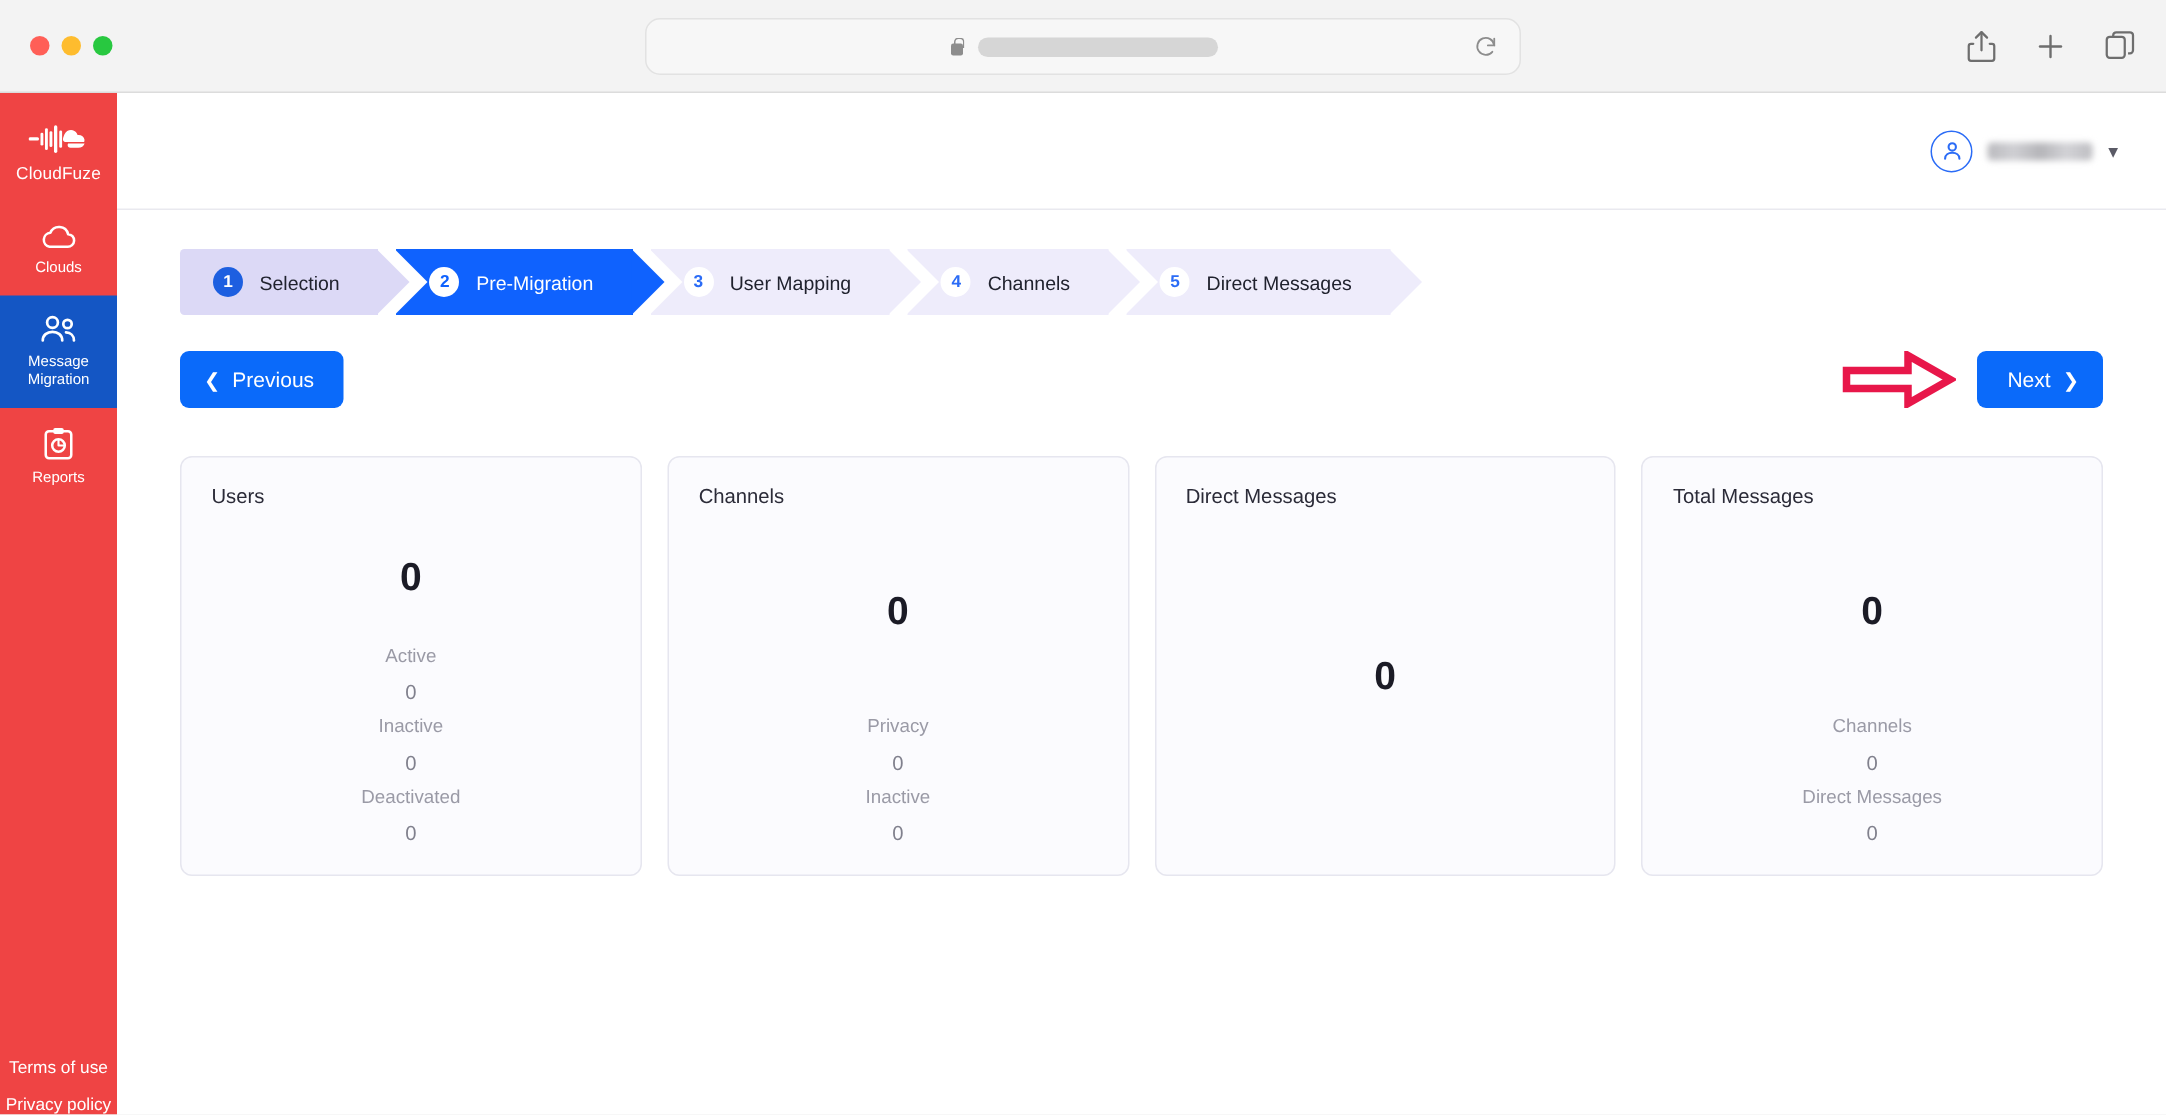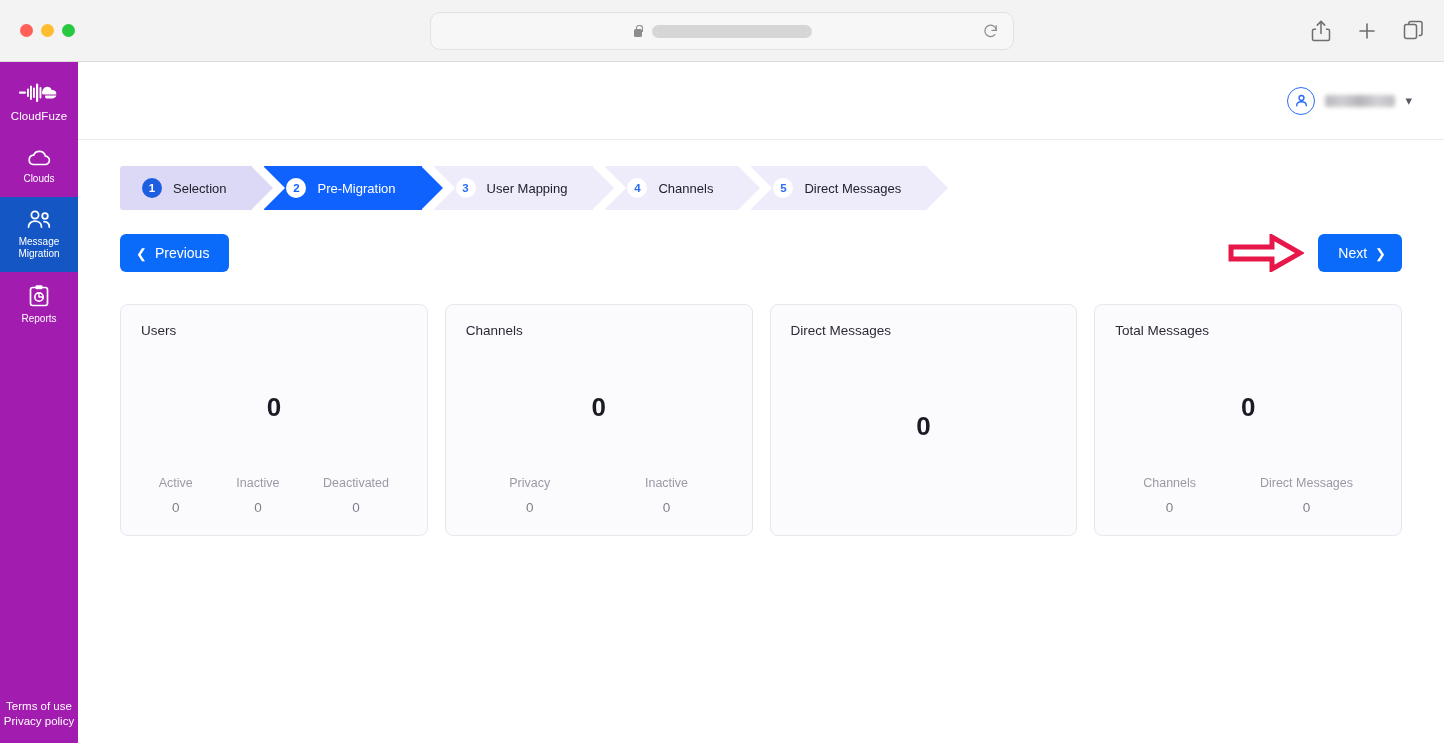--- a/index.html
+++ b/index.html
@@ -86,21 +86,21 @@
     flex: 1;
     display: flex;
     background: #ffffff;
     overflow: hidden;
   }
 
   
   .sidebar {
     width: 78px;
     min-width: 78px;
-    background: #a21caf;
+    background: #ef4444;
     display: flex;
     flex-direction: column;
     align-items: stretch;
     padding-top: 12px;
     color: #ffffff;
   }
   .brand {
     display: flex; flex-direction: column; align-items: center;
     gap: 6px; padding: 8px 0 14px;
   }
@@ -109,22 +109,22 @@
   .nav-item {
     display: flex; flex-direction: column; align-items: center;
     gap: 5px; padding: 12px 4px; cursor: pointer;
     text-align: center; line-height: 1.2;
   }
   .nav-item .nav-label { font-size: 10px; }
   .nav-item.active { background: #1456c4; }
 
   .sidebar-spacer { flex: 1; }
   .sidebar-footer {
-    padding-bottom: 16px; text-align: center;
-    display: flex; flex-direction: column; gap: 3px;
+    padding-bottom: 0; text-align: center;
+    display: flex; flex-direction: column; gap: 13px;
   }
   .sidebar-footer a, .sidebar-footer span {
     font-size: 11.5px; color: #ffffff; text-decoration: none; cursor: pointer;
   }
 
   
   .main {
     flex: 1;
     display: flex;
     flex-direction: column;
@@ -243,33 +243,33 @@
   .cards {
     display: grid;
     grid-template-columns: repeat(4, 1fr);
     gap: 17px;
     margin-top: 32px;
   }
   .card {
     background: #fbfbfe;
     border: 1px solid #e6e6ef;
     border-radius: 8px;
-    height: 232px;
+    height: 280px;
     padding: 18px 20px 20px;
     display: flex;
     flex-direction: column;
   }
   .card-title { font-size: 13.5px; color: #2b2b38; }
   .card-big {
     flex: 1;
     display: flex; align-items: center; justify-content: center;
     font-size: 26px; font-weight: bold; color: #1b1b26;
   }
   .card-big.centered-only { align-items: center; }
-  .card-stats { display: flex; justify-content: space-around; gap: 8px; }
+  .card-stats { display: flex; justify-content: space-around; gap: 8px; flex-direction: column; }
   .stat { display: flex; flex-direction: column; align-items: center; gap: 10px; }
   .stat-label { font-size: 12.5px; color: #9a9aa6; }
   .stat-value { font-size: 13.5px; color: #80808d; }
 </style>
 </head>
 <body>
 
 <div class="browser">
 
   <div class="chrome-bar">

